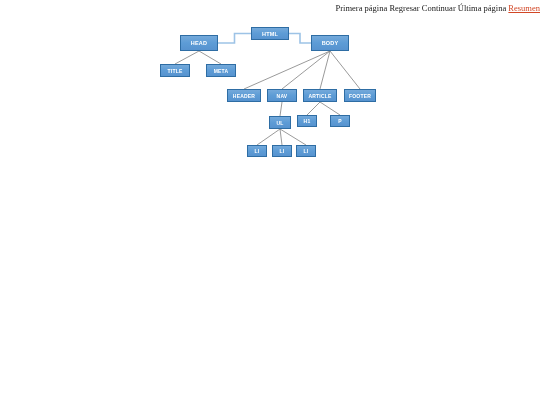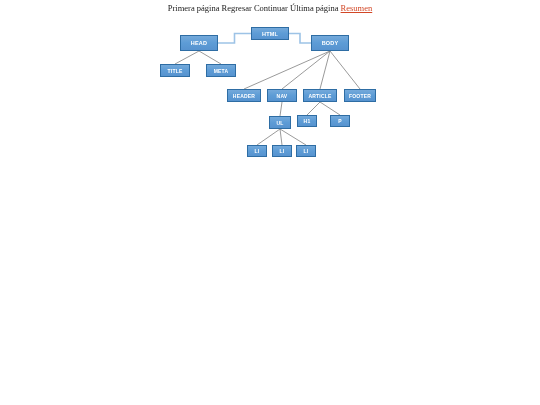--- a/index.html
+++ b/index.html
@@ -12,21 +12,21 @@
     height: 405px;
     position: relative;
     font-family: "Liberation Serif", serif;
     overflow: hidden;
   }
   #nav-bar {
     position: absolute;
     left: 0;
     top: 3px;
     width: 540px;
-    text-align: center;
+    text-align: right;
     font-family: "Liberation Serif", serif;
     font-size: 8.5px;
     color: #000000;
     white-space: nowrap;
     line-height: 11px;
   }
   #nav-bar .nav-text {
     color: #1a1a1a;
   }
   #nav-bar .nav-link {

